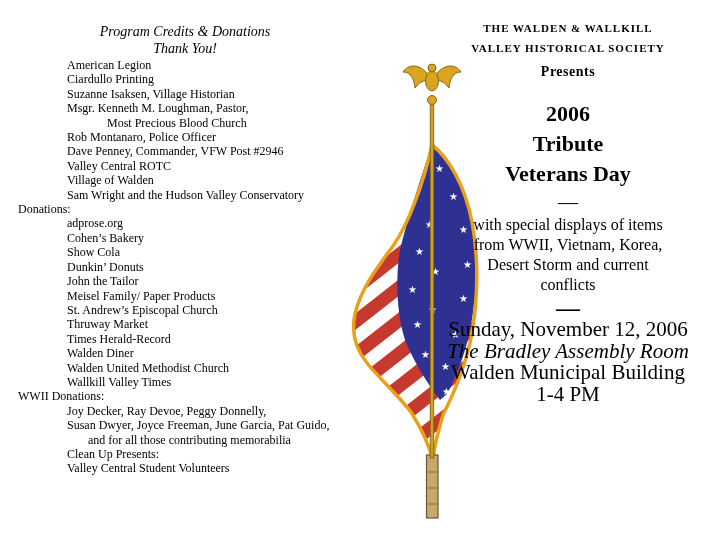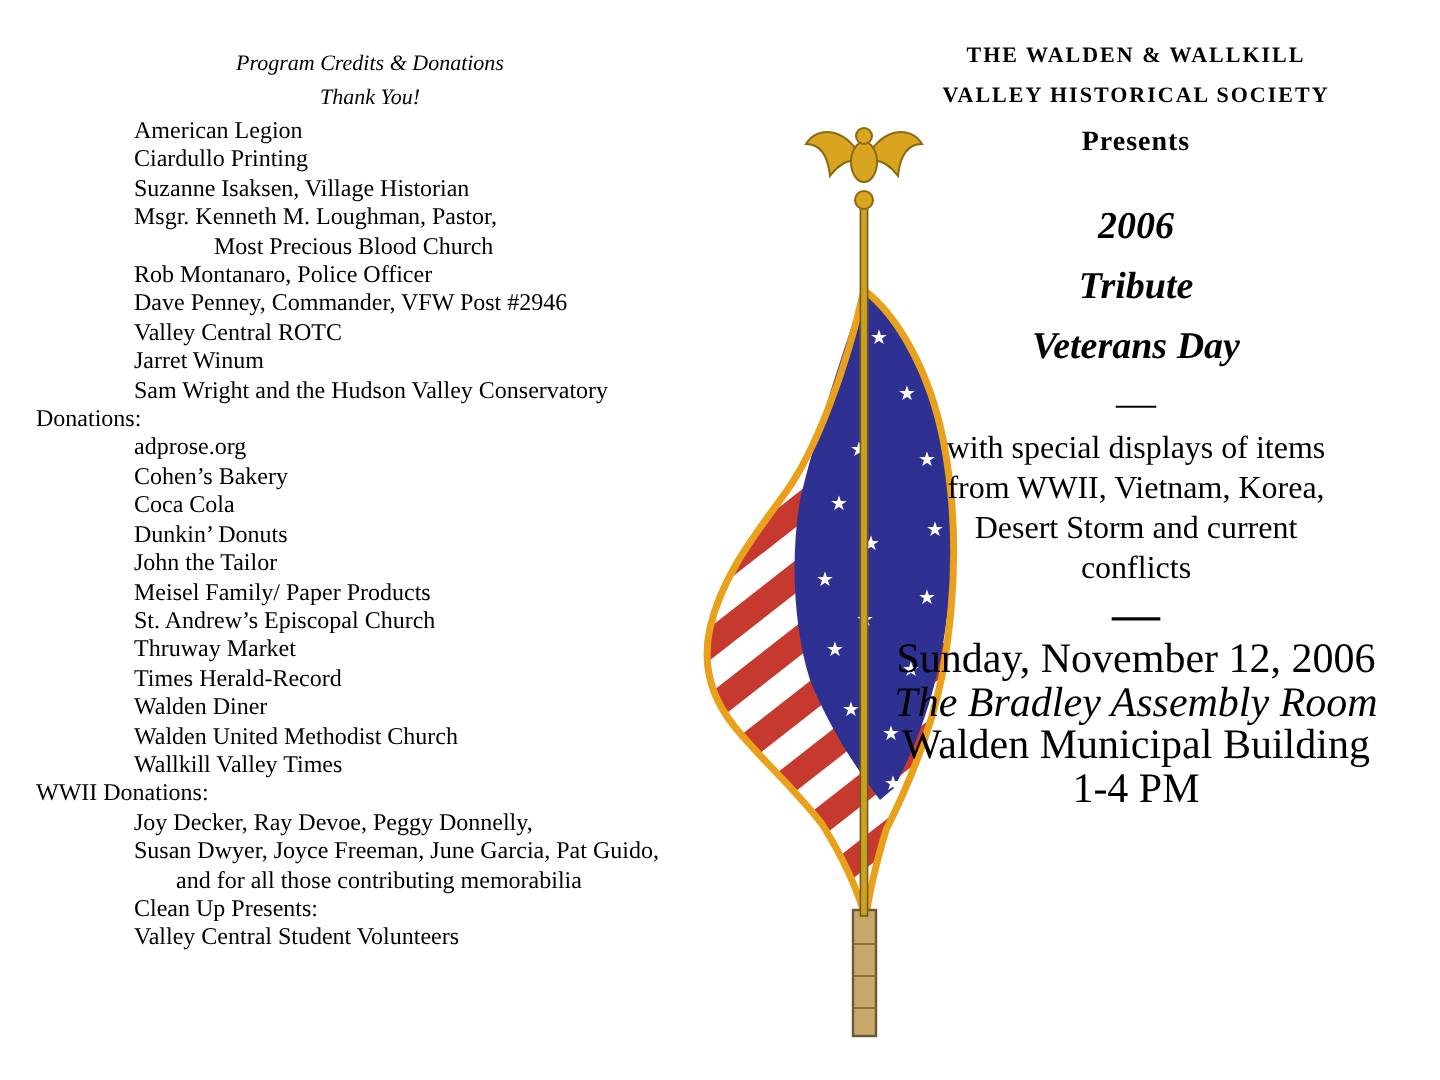--- a/index.html
+++ b/index.html
@@ -11,38 +11,38 @@
     --ink:#000000;
   }
   html,body{margin:0;padding:0;background:#ffffff;}
   .page{
     position:relative;width:720px;height:540px;background:#ffffff;overflow:hidden;
     font-family:"Liberation Serif","DejaVu Serif",serif;color:var(--ink);
   }
   
   .left-col{position:absolute;left:0;top:24px;width:370px;}
   .head-line{
-    font-style:italic;font-size:11px;line-height:16.5px;text-align:center;
+    font-style:italic;font-size:14px;line-height:16.5px;text-align:center;
     width:370px;
   }
   .credits-list{margin-top:1px;}
   .credit-line{font-size:12px;line-height:14.4px;white-space:nowrap;padding-left:67px;}
   .credit-line.ind0{padding-left:18px;}
   .credit-line.ind2{padding-left:107px;}
   .credit-line.ind2b{padding-left:88px;}
   
   .right-col{position:absolute;left:422px;top:18px;width:292px;text-align:center;z-index:2;}
   .society-line{
     font-weight:bold;font-size:11px;line-height:20px;letter-spacing:1px;
     font-family:"Liberation Serif","DejaVu Serif",serif;
     text-align:center;
   }
   .presents{font-weight:bold;font-size:14px;line-height:16px;margin-top:6px;letter-spacing:.5px;}
   .title-block{margin-top:19px;}
-  .title-line{font-weight:bold;font-style:italic;font-size:19px;line-height:30px;}
+  .title-line{font-weight:bold;font-size:22px;line-height:30px;}
   .dash{font-size:20px;line-height:22px;margin-top:2px;}
   .dash.bold{font-weight:bold;font-size:24px;line-height:22px;}
   .show-block{margin-top:0px;}
   .details{margin-top:2px;}
   .detail-line{font-size:16px;line-height:20px;}
   .event{margin-top:0px;}
   .event-line{font-size:21px;line-height:21.5px;}
   .event-line.italic{font-style:italic;}
   
   .flag{position:absolute;left:345px;top:50px;width:155px;height:475px;z-index:1;}
@@ -60,26 +60,26 @@
       </div>
     <div class="credits-list">
         <div class="credit-line ind1">American Legion</div>
         <div class="credit-line ind1">Ciardullo Printing</div>
         <div class="credit-line ind1">Suzanne Isaksen, Village Historian</div>
         <div class="credit-line ind1">Msgr. Kenneth M. Loughman, Pastor,</div>
         <div class="credit-line ind2">Most Precious Blood Church</div>
         <div class="credit-line ind1">Rob Montanaro, Police Officer</div>
         <div class="credit-line ind1">Dave Penney, Commander, VFW Post #2946</div>
         <div class="credit-line ind1">Valley Central ROTC</div>
-        <div class="credit-line ind1">Jarret Winum</div>
+        <div class="credit-line ind1">Village of Walden</div>
         <div class="credit-line ind1">Sam Wright and the Hudson Valley Conservatory</div>
         <div class="credit-line ind0">Donations:</div>
         <div class="credit-line ind1">adprose.org</div>
         <div class="credit-line ind1">Cohen’s Bakery</div>
-        <div class="credit-line ind1">Coca Cola</div>
+        <div class="credit-line ind1">Show Cola</div>
         <div class="credit-line ind1">Dunkin’ Donuts</div>
         <div class="credit-line ind1">John the Tailor</div>
         <div class="credit-line ind1">Meisel Family/ Paper Products</div>
         <div class="credit-line ind1">St. Andrew’s Episcopal Church</div>
         <div class="credit-line ind1">Thruway Market</div>
         <div class="credit-line ind1">Times Herald-Record</div>
         <div class="credit-line ind1">Walden Diner</div>
         <div class="credit-line ind1">Walden United Methodist Church</div>
         <div class="credit-line ind1">Wallkill Valley Times</div>
         <div class="credit-line ind0">WWII Donations:</div>

